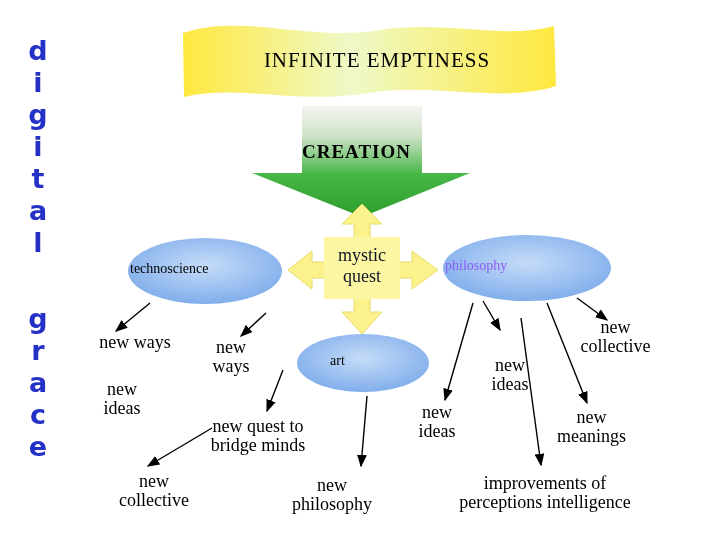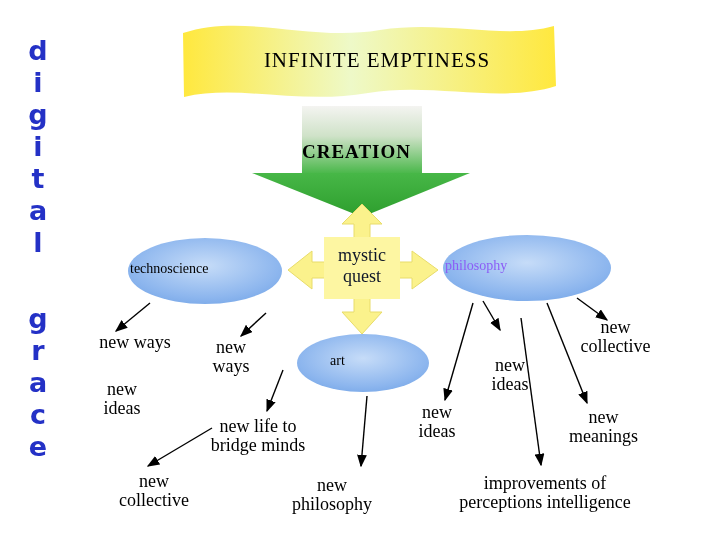--- a/index.html
+++ b/index.html
@@ -99,20 +99,20 @@
 <div class="creation">CREATION</div>
 <div class="mystic">mystic quest</div>
 
 <div class="node" style="left:130px;top:261px;width:150px">technoscience</div>
 <div class="node" style="left:445px;top:258px;width:164px;color:#8b5cf6">philosophy</div>
 <div class="node" style="left:330px;top:353px;width:66px">art</div>
 
 <div class="lbl" style="left:95px;top:333px;width:80px">new ways</div>
 <div class="lbl" style="left:197px;top:338px;width:68px">new ways</div>
 <div class="lbl" style="left:88px;top:380px;width:68px">new ideas</div>
-<div class="lbl" style="left:196px;top:417px;width:124px">new life to bridge minds</div>
+<div class="lbl" style="left:196px;top:417px;width:124px">new quest to bridge minds</div>
 <div class="lbl" style="left:104px;top:472px;width:100px">new collective</div>
 <div class="lbl" style="left:282px;top:476px;width:100px">new philosophy</div>
 <div class="lbl" style="left:478px;top:356px;width:64px">new ideas</div>
 <div class="lbl" style="left:568px;top:318px;width:95px">new collective</div>
 <div class="lbl" style="left:407px;top:403px;width:60px">new ideas</div>
-<div class="lbl" style="left:556px;top:408px;width:95px">new meanings</div>
+<div class="lbl" style="left:544px;top:408px;width:95px">new meanings</div>
 <div class="lbl" style="left:453px;top:474px;width:184px">improvements of perceptions intelligence</div>
 
 </body></html>

